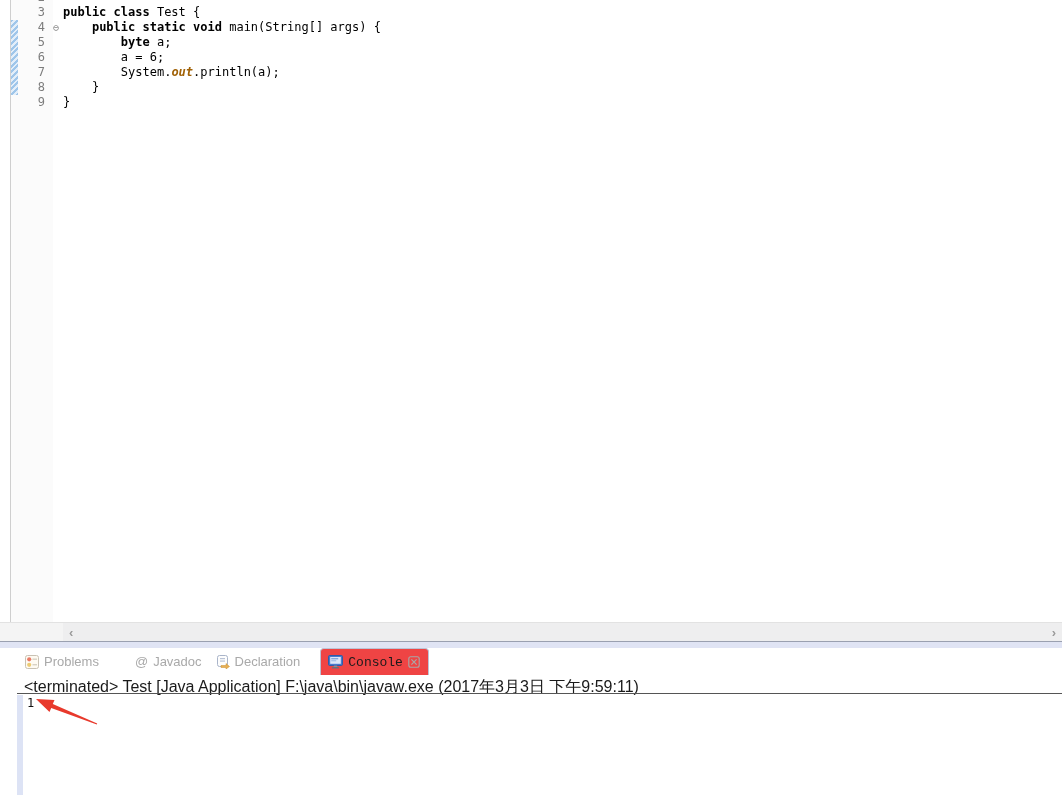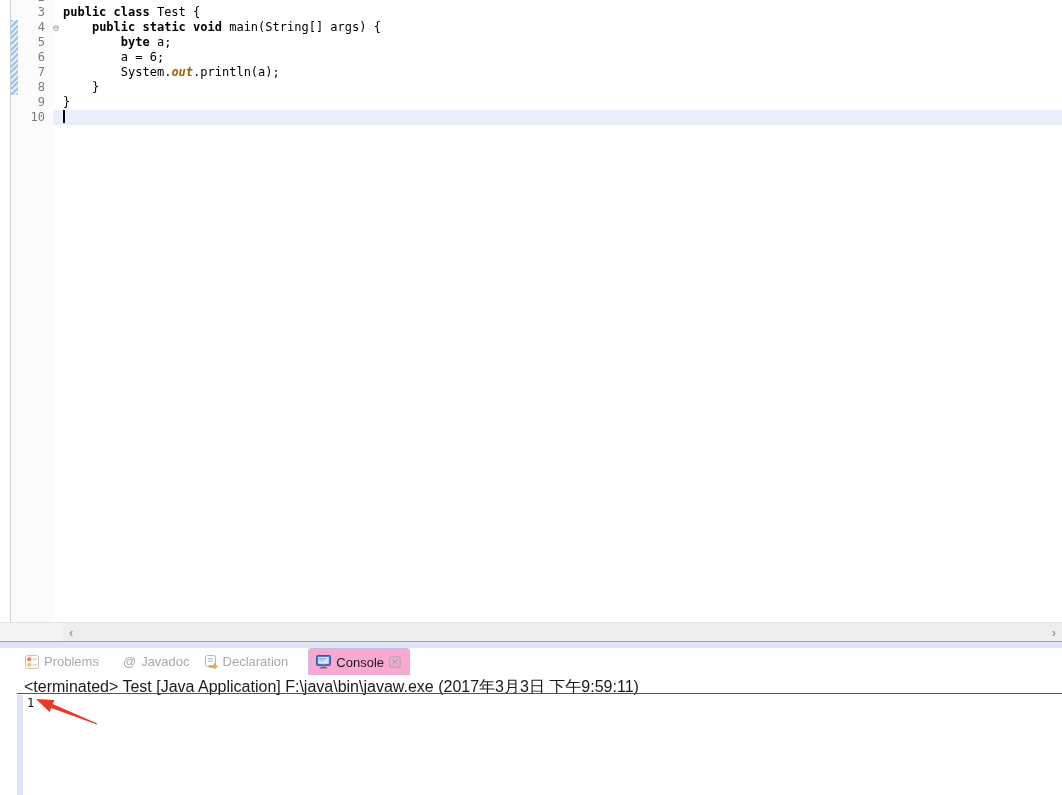--- a/index.html
+++ b/index.html
@@ -44,26 +44,26 @@
   .sash { position:absolute; left:0; top:641px; width:1062px; height:7px;
           background:#e0e4f4; border-top:1px solid #9aa0b0; }
 
   
   .console-panel { position:absolute; left:0; top:648px; width:1062px; height:147px;
                    background:#fff; }
   .tabbar { position:absolute; left:0; top:0; width:1062px; height:27px;
             display:flex; align-items:center; padding-left:25px; }
   .tab { display:flex; align-items:center; gap:5px; font-size:13px;
          color:#a9a9a9; cursor:default; }
-  .tab.inactive-1 { margin-right:24px; }
+  .tab.inactive-1 { margin-right:36px; }
   .tab.inactive-2 { margin-right:14px; }
   .tab.inactive-3 { margin-right:20px; }
-  .tab.active { height:27px; padding:0 8px 0 7px; background:#f9a8d4;
+  .tab.active { height:27px; padding:0 8px 0 7px; background:#ef4444;
                 border:1px solid #bcc3d6; border-bottom:none;
-                border-radius:4px 4px 0 0; color:#1a1a1a; }
+                border-radius:4px 4px 0 0; color:#1a1a1a;font-family:Liberation Mono, monospace; }
   .tab .at-glyph { font-size:13px; color:#a9a9a9; }
   .status-line { position:absolute; left:24px; top:29px; font-size:16px;
                  color:#1a1a1a; white-space:nowrap; }
   .console-sep { position:absolute; left:17px; top:45px; right:0; height:1px;
                  background:#555; }
   .console-strip { position:absolute; left:17px; top:47px; width:6px; bottom:0;
                    background:#dde3f5; }
   .console-output { position:absolute; left:27px; top:48px;
                     font-family:"DejaVu Sans Mono","Liberation Mono",monospace;
                     font-size:12px; color:#111; line-height:14px; }
@@ -80,21 +80,20 @@
     <div class="quickdiff"></div>
     <div class="code-lines">
         <div class="crow"><span class="col-margin"></span><span class="lnum">2</span><span class="code"></span></div>
         <div class="crow"><span class="col-margin"></span><span class="lnum">3</span><span class="code"><span class="tk-kw">public class </span><span>Test {</span></span></div>
         <div class="crow"><span class="col-margin"></span><span class="lnum">4</span><span class="fold">⊖</span><span class="code"><span>    </span><span class="tk-kw">public static void </span><span>main(String[] args) {</span></span></div>
         <div class="crow"><span class="col-margin"></span><span class="lnum">5</span><span class="code"><span>        </span><span class="tk-kw">byte </span><span>a;</span></span></div>
         <div class="crow"><span class="col-margin"></span><span class="lnum">6</span><span class="code"><span>        a = 6;</span></span></div>
         <div class="crow"><span class="col-margin"></span><span class="lnum">7</span><span class="code"><span>        System.</span><span class="tk-field">out</span><span>.println(a);</span></span></div>
         <div class="crow"><span class="col-margin"></span><span class="lnum">8</span><span class="code"><span>    }</span></span></div>
         <div class="crow"><span class="col-margin"></span><span class="lnum">9</span><span class="code"><span>}</span></span></div>
-        <div class="crow cur"><span class="col-margin"></span><span class="lnum">10</span><span class="code"><span class="caret"></span></span></div>
       </div>
   </div>
 
   <div class="hscroll">
     <div class="corner"></div>
     <div class="track">
       <span class="scroll-arrow">‹</span>
       <span class="scroll-arrow">›</span>
     </div>
   </div>

